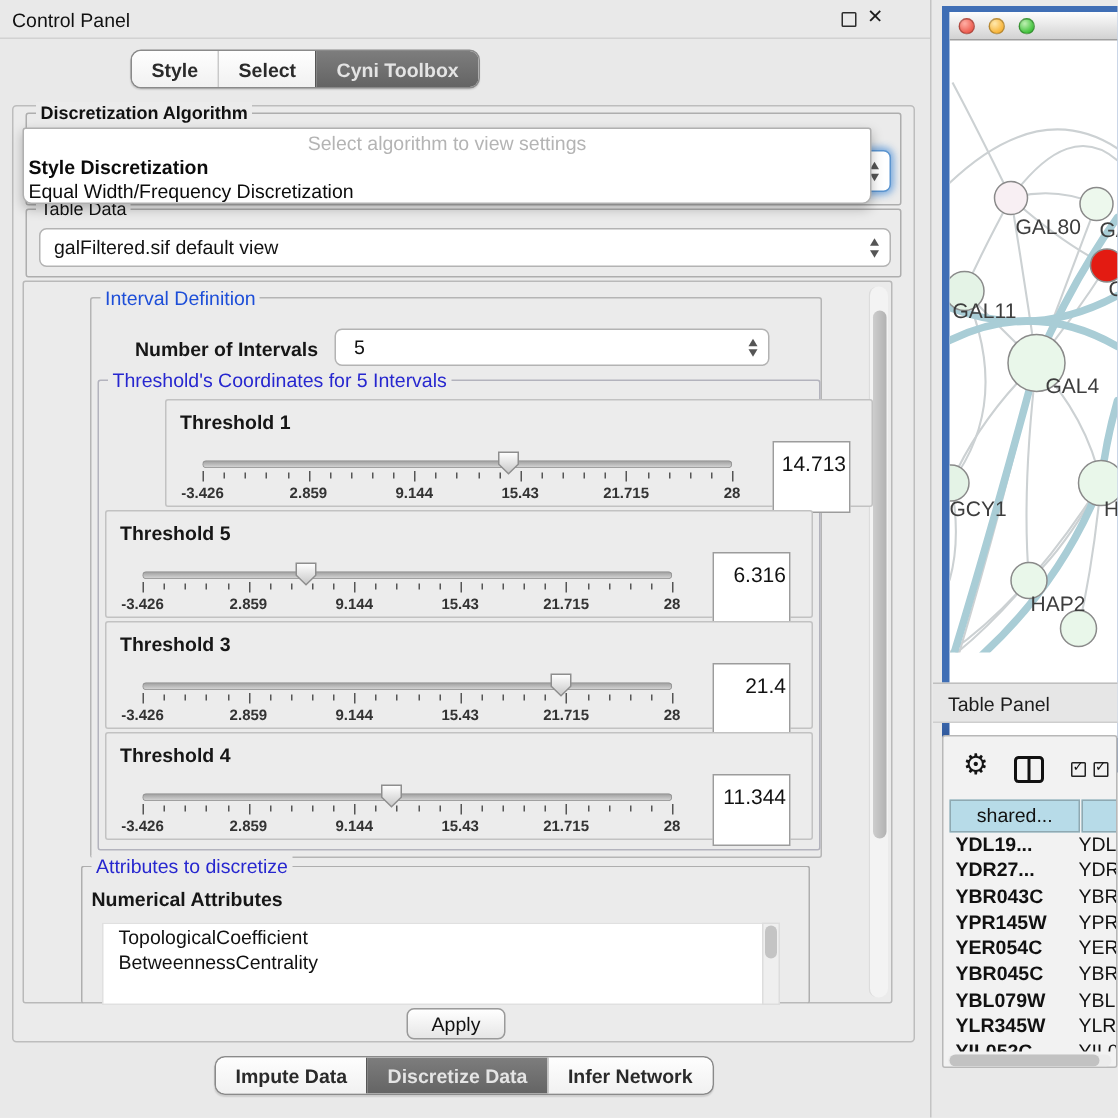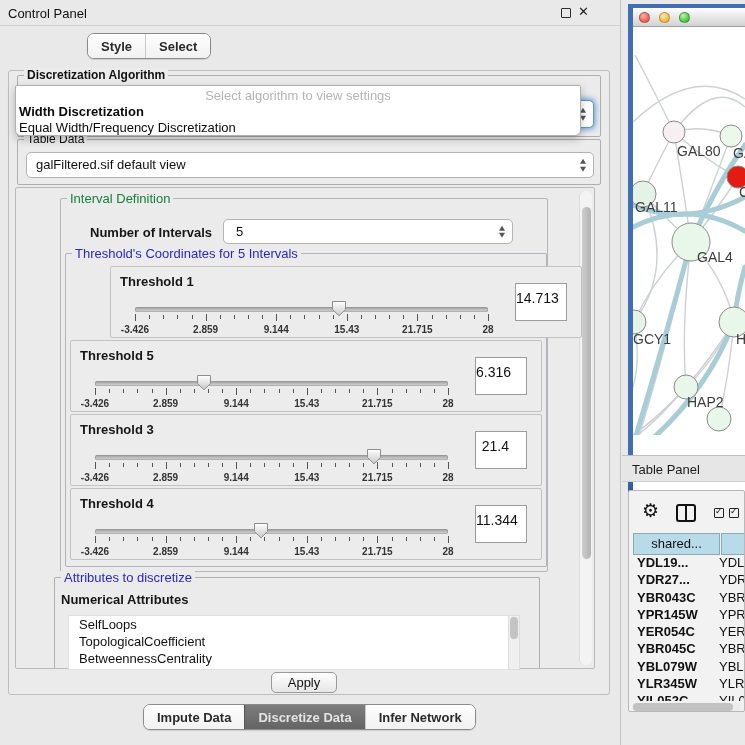--- a/index.html
+++ b/index.html
@@ -15,21 +15,21 @@
 
   .segbar { position:absolute; display:flex; border:1px solid #8a8a8a; border-radius:7px; overflow:hidden; background:#fdfdfd; box-shadow:0 1px 1px rgba(0,0,0,.12); }
   .seg { display:flex; align-items:center; gap:5px; padding:0 13px; height:24px; font-size:13px; font-weight:bold; color:#2a2a2a; background:linear-gradient(#fefefe,#f1f1f1); cursor:pointer; white-space:nowrap; }
   .seg + .seg { border-left:1px solid #c9c9c9; }
   .seg.sel { background:linear-gradient(#7d7d7d,#646464); color:#e4e4e4; border-left-color:#565656; }
 
   .main-box { position:absolute; left:8px; top:70px; width:602px; height:625px; border:1px solid #bdbdbd; border-radius:3px; background:#ebebeb; }
 
   .grp { position:absolute; border:1px solid #aeaeae; border-radius:2px; }
   .grp-title { position:absolute; left:6px; top:-8px; background:#ebebeb; padding:0 3px; font-size:12px; color:#111; white-space:nowrap; }
-  .grp-title.green { color:#15803d; font-size:13px; }
+  .grp-title.green { color:#1d4ed8; font-size:13px; }
   .grp-title.blue  { color:#2727cf; font-size:13px; }
 
   .combo { position:absolute; background:#fff; border:1px solid #b3b3b3; border-radius:5px; font-size:13px; color:#111; }
   .combo .cval { position:absolute; left:9px; top:0; line-height:24px; }
   .stepper { position:absolute; right:7px; top:50%; transform:translateY(-50%); }
   .stepper .up   { width:0; height:0; border-left:3.5px solid transparent; border-right:3.5px solid transparent; border-bottom:5px solid #555; margin-bottom:2.5px; }
   .stepper .down { width:0; height:0; border-left:3.5px solid transparent; border-right:3.5px solid transparent; border-top:5px solid #555; }
 
   .combo-focus { box-shadow:0 0 5px 2px rgba(105,160,220,.85); border-color:#5b94cf; }
 
@@ -43,21 +43,21 @@
   .vsb .thumb { position:absolute; left:2px; top:16px; width:9px; height:352px; border-radius:5px; background:linear-gradient(90deg,#cdcdcd,#b2b2b2); }
 
   .th-panel { position:absolute; left:4px; width:472px; height:72px; background:#ececec; border:1px solid #c2c2c2; border-radius:2px; }
   .th-label { position:absolute; left:9px; top:7px; font-size:13px; font-weight:bold; color:#161616; }
   .th-track { position:absolute; left:24px; top:40px; width:353px; height:5px; border-radius:3px; background:linear-gradient(#9b9b9b,#dadada); box-shadow:inset 0 0 0 .5px #8f8f8f; }
   .tick { position:absolute; width:1px; background:#555; }
   .tick.minor { top:48px; height:4px; }
   .tick.major { top:47px; height:7px; }
   .tick-lab { position:absolute; top:57px; transform:translateX(-50%); font-size:10px; font-weight:bold; color:#333; }
   .th-thumb { position:absolute; top:33px; width:16px; height:17px; cursor:pointer; }
-  .th-value { position:absolute; left:404px; top:16px; width:52px; height:38px; background:#fff; border:1px solid #9c9c9c; font-size:14px; line-height:28px; text-align:right; padding-right:17px; color:#111; }
+  .th-value { position:absolute; left:404px; top:27px; width:52px; height:48px; background:#fff; border:1px solid #9c9c9c; font-size:14px; line-height:28px; text-align:right; padding-right:2px; color:#111; }
 
   .nlabel { font-size:13px; font-weight:bold; color:#161616; }
 
   .attr-list { position:absolute; left:13px; top:37px; width:451px; height:55px; background:#fff; overflow:hidden; border:1px solid #e0e0e0; }
   .attr-item { font-size:13px; line-height:17px; padding-left:10px; color:#111; cursor:pointer; }
   .attr-sb { position:absolute; left:453px; top:37px; width:12px; height:55px; background:#efefef; border:1px solid #ddd; }
   .attr-sb .thumb { position:absolute; left:1px; top:1px; width:8px; height:22px; background:#c4c4c4; border-radius:4px; }
 
   .apply-btn { position:absolute; left:262px; top:601px; width:66px; height:21px; background:linear-gradient(#ffffff,#e6e6e6); border:1px solid #9a9a9a; border-radius:5px; font-size:13px; color:#111; text-align:center; line-height:19px; cursor:pointer; }
 
@@ -99,38 +99,41 @@
       <span class="close-ic">✕</span>
     </header>
 
     <nav class="segbar" style="left:87px; top:33px;" id="topTabs">
         <span class="seg">
           <span>Style</span>
         </span>
         <span class="seg">
           <span>Select</span>
         </span>
+        <span class="seg sel">
+          <span>Cyni Toolbox</span>
+        </span>
       </nav>
 
     <div class="main-box">
 
       <div class="grp" style="left:8px; top:4px; width:584px; height:62px;">
         <span class="grp-title" style="font-weight:bold;">Discretization Algorithm</span>
         <div class="combo combo-focus" style="left:8px; top:24px; width:568px; height:28px;">
           <span class="stepper">
               <div class="up"></div>
               <div class="down"></div>
             </span>
         </div>
       </div>
 
       <div class="popup">
         <div class="hint">Select algorithm to view settings</div>
         <div id="popupOpts">
-            <div class="opt b">Width Discretization</div>
+            <div class="opt b">Style Discretization</div>
             <div class="opt">Equal Width/Frequency Discretization</div>
           </div>
       </div>
 
       <div class="grp" style="left:8px; top:68px; width:584px; height:46px;">
         <span class="grp-title">Table Data</span>
         <div class="combo" style="left:8px; top:12px; width:568px; height:26px;">
           <span class="cval" style="line-height:24px;">galFiltered.sif default view</span>
           <span class="stepper">
               <div class="up"></div>
@@ -345,21 +348,20 @@
                   <div class="th-value">11.344</div>
                 </div>
               </div>
           </div>
         </div>
 
         <div class="grp" style="left:38px; top:389px; width:486px; height:92px; border-bottom:none;">
           <span class="grp-title blue">Attributes to discretize</span>
           <span class="nlabel" style="position:absolute; left:6px; top:14px;">Numerical Attributes</span>
           <div class="attr-list" id="attrList">
-              <div class="attr-item">SelfLoops</div>
               <div class="attr-item">TopologicalCoefficient</div>
               <div class="attr-item">BetweennessCentrality</div>
             </div>
           <div class="attr-sb">
               <div class="thumb"></div>
             </div>
         </div>
 
       </div>
 

